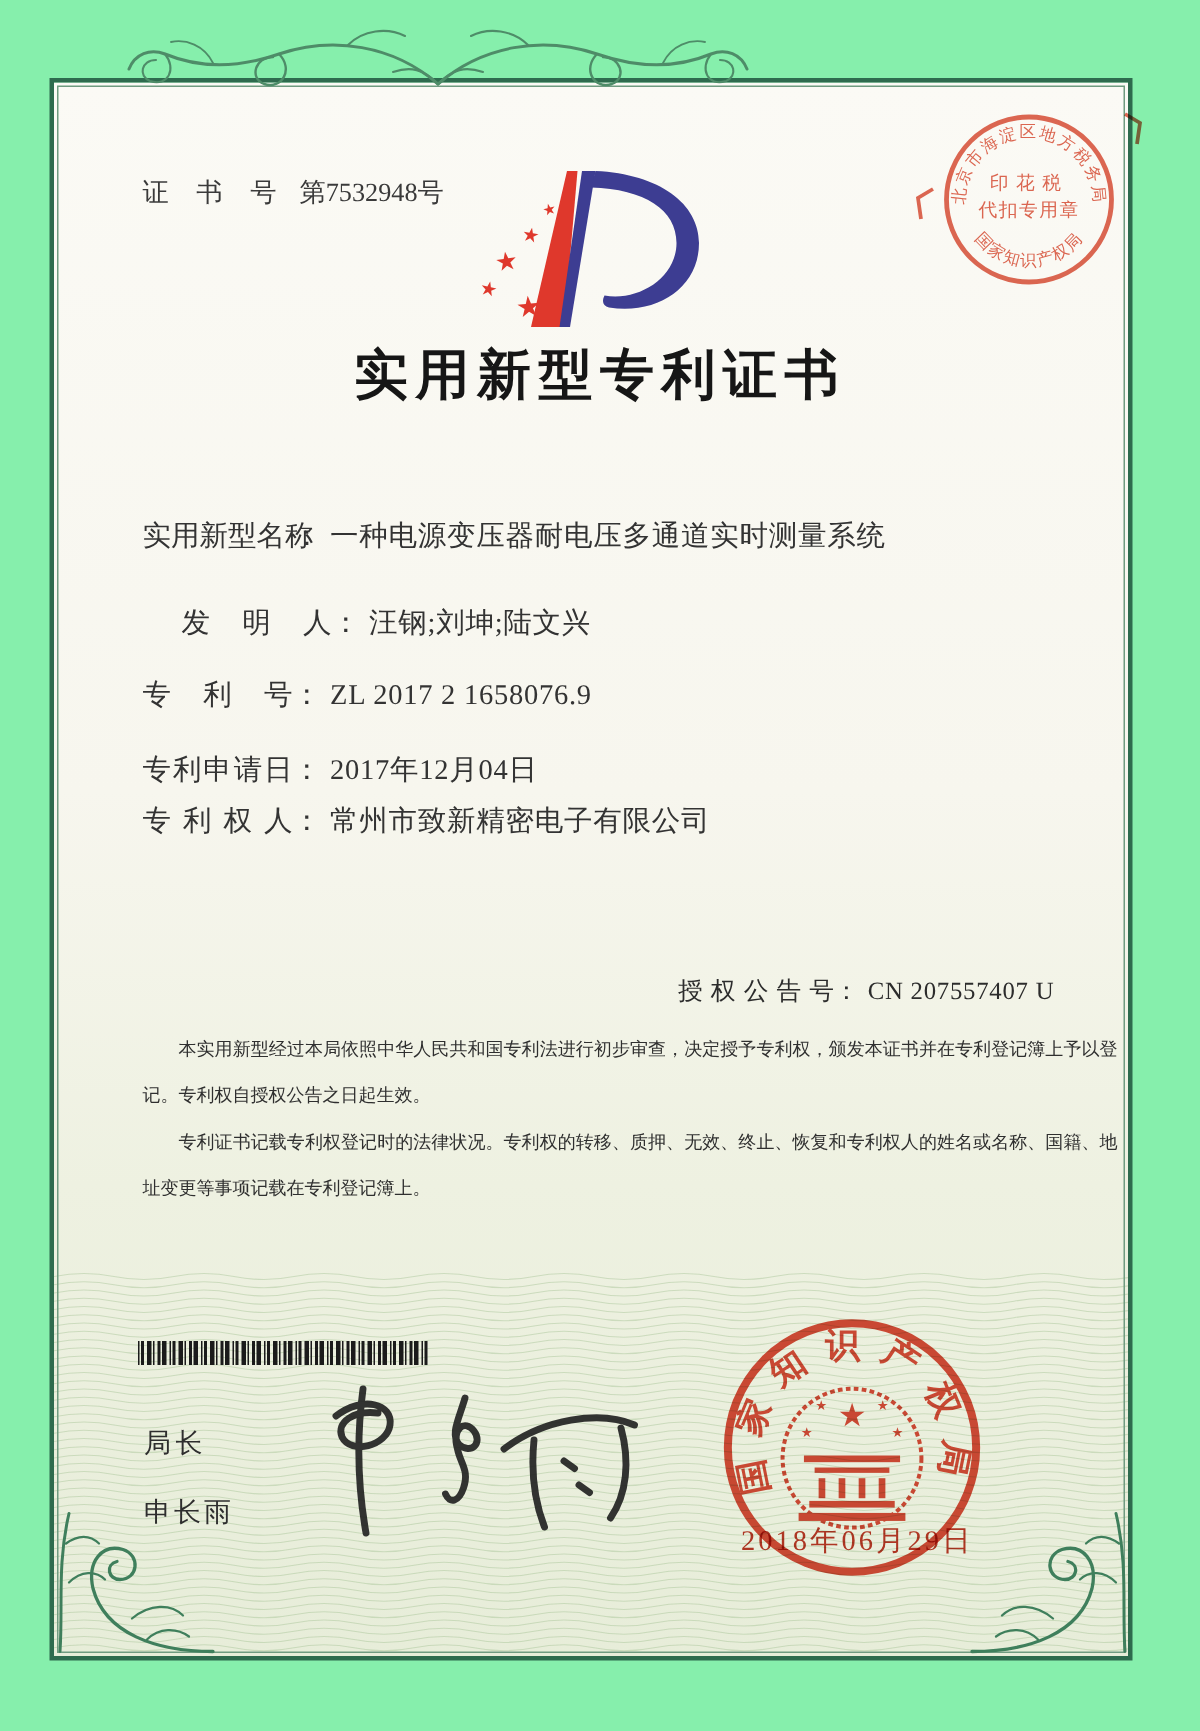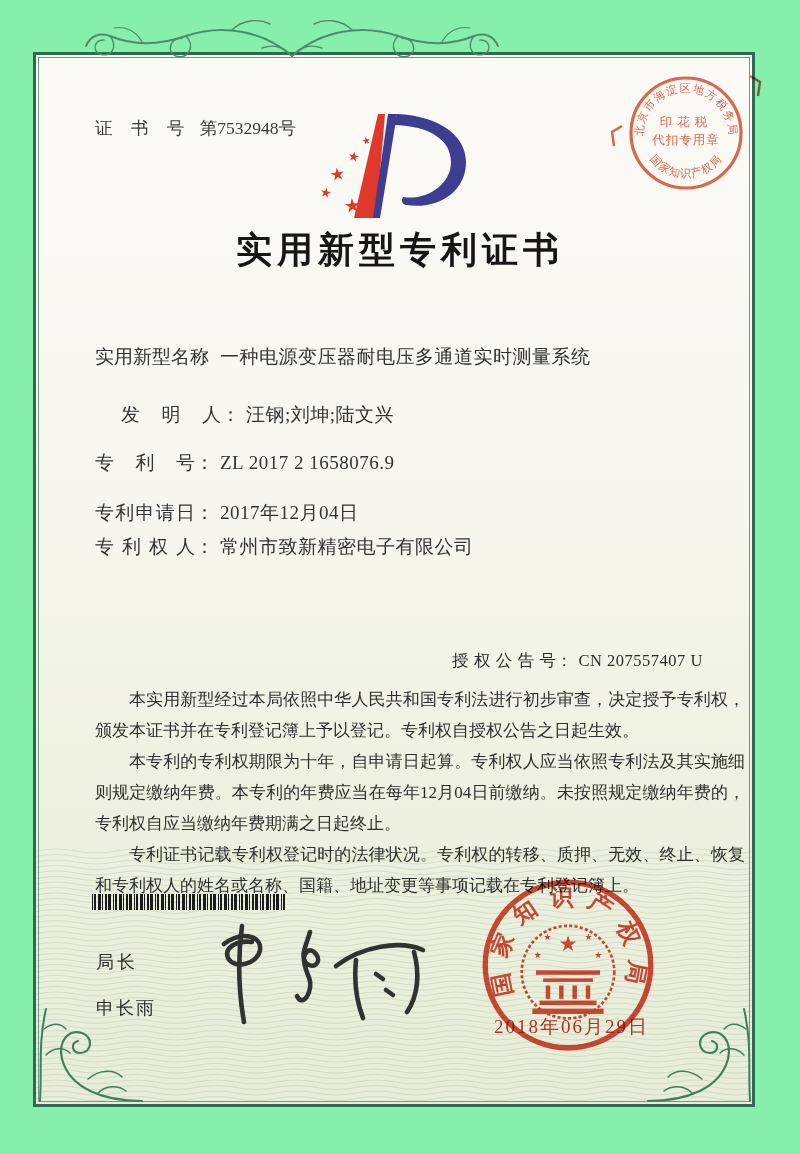--- a/index.html
+++ b/index.html
@@ -35,21 +35,21 @@
   
   .field{position:absolute;left:95px;font-size:19px;color:#333;white-space:nowrap;}
   .f-label{display:inline-block;width:100px;text-align:justify;text-align-last:justify;vertical-align:top;}
   .f-colon{margin:0 6px 0 0;}
   .f-value{letter-spacing:.5px;}
   .field2{position:absolute;left:452px;font-size:16.5px;white-space:nowrap;}
   .f-label2{display:inline-block;width:104px;text-align:justify;text-align-last:justify;}
   
   .body-text{
     position:absolute;left:95px;top:684px;width:650px;
-    font-size:17px;line-height:31px;text-align:justify;color:#2f2f2f;
+    font-size:12px;line-height:31px;text-align:justify;color:#2f2f2f;
   }
   .body-text p{margin:0;text-indent:2em;}
   
   .barcode{position:absolute;left:92px;top:894px;width:210px;height:16px;font-size:0;}
   .barcode i{display:inline-block;height:100%;background:#1b1b1b;}
   .sig-title{position:absolute;left:96px;top:950px;font-size:18px;color:#2e2e2e;letter-spacing:3px;}
   .sig-name{position:absolute;left:96px;top:996px;font-size:18px;color:#2e2e2e;letter-spacing:2px;}
   .sig-script{position:absolute;left:208px;top:912px;width:235px;height:118px;}
   .seal{position:absolute;left:479px;top:876px;width:178px;height:178px;mix-blend-mode:multiply;opacity:.95;}
   .seal-date{position:absolute;left:494px;top:1014px;font-size:19px;color:#bf3a28;letter-spacing:2px;mix-blend-mode:multiply;}
@@ -155,21 +155,20 @@
   </div>
   <div class="field" style="top:534px;">
     <span class="f-label">专利权人</span><span class="f-colon">：</span><span class="f-value">常州市致新精密电子有限公司</span>
   </div>
   <div class="field2" style="top:650px;">
     <span class="f-label2">授权公告号</span><span class="f-colon">：</span><span class="f-value">CN 207557407 U</span>
   </div>
 
   <div class="body-text">
     <p>本实用新型经过本局依照中华人民共和国专利法进行初步审查，决定授予专利权，颁发本证书并在专利登记簿上予以登记。专利权自授权公告之日起生效。</p>
-    <p>本专利的专利权期限为十年，自申请日起算。专利权人应当依照专利法及其实施细则规定缴纳年费。本专利的年费应当在每年12月04日前缴纳。未按照规定缴纳年费的，专利权自应当缴纳年费期满之日起终止。</p>
     <p>专利证书记载专利权登记时的法律状况。专利权的转移、质押、无效、终止、恢复和专利权人的姓名或名称、国籍、地址变更等事项记载在专利登记簿上。</p>
   </div>
 
   <div class="barcode"><i style="width: 1px; margin-right: 1px;"></i><i style="width: 2px; margin-right: 2px;"></i><i style="width: 3px; margin-right: 1px;"></i><i style="width: 1px; margin-right: 2px;"></i><i style="width: 2px; margin-right: 1px;"></i><i style="width: 3px; margin-right: 2px;"></i><i style="width: 1px; margin-right: 1px;"></i><i style="width: 2px; margin-right: 2px;"></i><i style="width: 3px; margin-right: 1px;"></i><i style="width: 1px; margin-right: 2px;"></i><i style="width: 2px; margin-right: 1px;"></i><i style="width: 3px; margin-right: 2px;"></i><i style="width: 1px; margin-right: 1px;"></i><i style="width: 2px; margin-right: 2px;"></i><i style="width: 3px; margin-right: 1px;"></i><i style="width: 1px; margin-right: 2px;"></i><i style="width: 2px; margin-right: 1px;"></i><i style="width: 3px; margin-right: 2px;"></i><i style="width: 1px; margin-right: 1px;"></i><i style="width: 2px; margin-right: 2px;"></i><i style="width: 3px; margin-right: 1px;"></i><i style="width: 1px; margin-right: 2px;"></i><i style="width: 2px; margin-right: 1px;"></i><i style="width: 3px; margin-right: 2px;"></i><i style="width: 1px; margin-right: 1px;"></i><i style="width: 2px; margin-right: 2px;"></i><i style="width: 3px; margin-right: 1px;"></i><i style="width: 1px; margin-right: 2px;"></i><i style="width: 2px; margin-right: 1px;"></i><i style="width: 3px; margin-right: 2px;"></i><i style="width: 1px; margin-right: 1px;"></i><i style="width: 2px; margin-right: 2px;"></i><i style="width: 3px; margin-right: 1px;"></i><i style="width: 1px; margin-right: 2px;"></i><i style="width: 2px; margin-right: 1px;"></i><i style="width: 3px; margin-right: 2px;"></i><i style="width: 1px; margin-right: 1px;"></i><i style="width: 2px; margin-right: 2px;"></i><i style="width: 3px; margin-right: 1px;"></i><i style="width: 1px; margin-right: 2px;"></i><i style="width: 2px; margin-right: 1px;"></i><i style="width: 3px; margin-right: 2px;"></i><i style="width: 1px; margin-right: 1px;"></i><i style="width: 2px; margin-right: 2px;"></i><i style="width: 3px; margin-right: 1px;"></i><i style="width: 1px; margin-right: 2px;"></i><i style="width: 2px; margin-right: 1px;"></i><i style="width: 3px; margin-right: 2px;"></i><i style="width: 1px; margin-right: 1px;"></i><i style="width: 2px; margin-right: 2px;"></i><i style="width: 3px; margin-right: 1px;"></i><i style="width: 1px; margin-right: 2px;"></i><i style="width: 2px; margin-right: 1px;"></i><i style="width: 3px; margin-right: 2px;"></i><i style="width: 1px; margin-right: 1px;"></i><i style="width: 2px; margin-right: 2px;"></i></div>
 
   <div class="sig-title">局长</div>
   <div class="sig-name">申长雨</div>
   <svg class="sig-script" viewBox="0 0 235 118">
     <g fill="none" stroke="#1f1f1f" stroke-width="4.6" stroke-linecap="round" opacity="0.9">
       <path d="M34,14 C30,44 30,76 36,110"></path>

